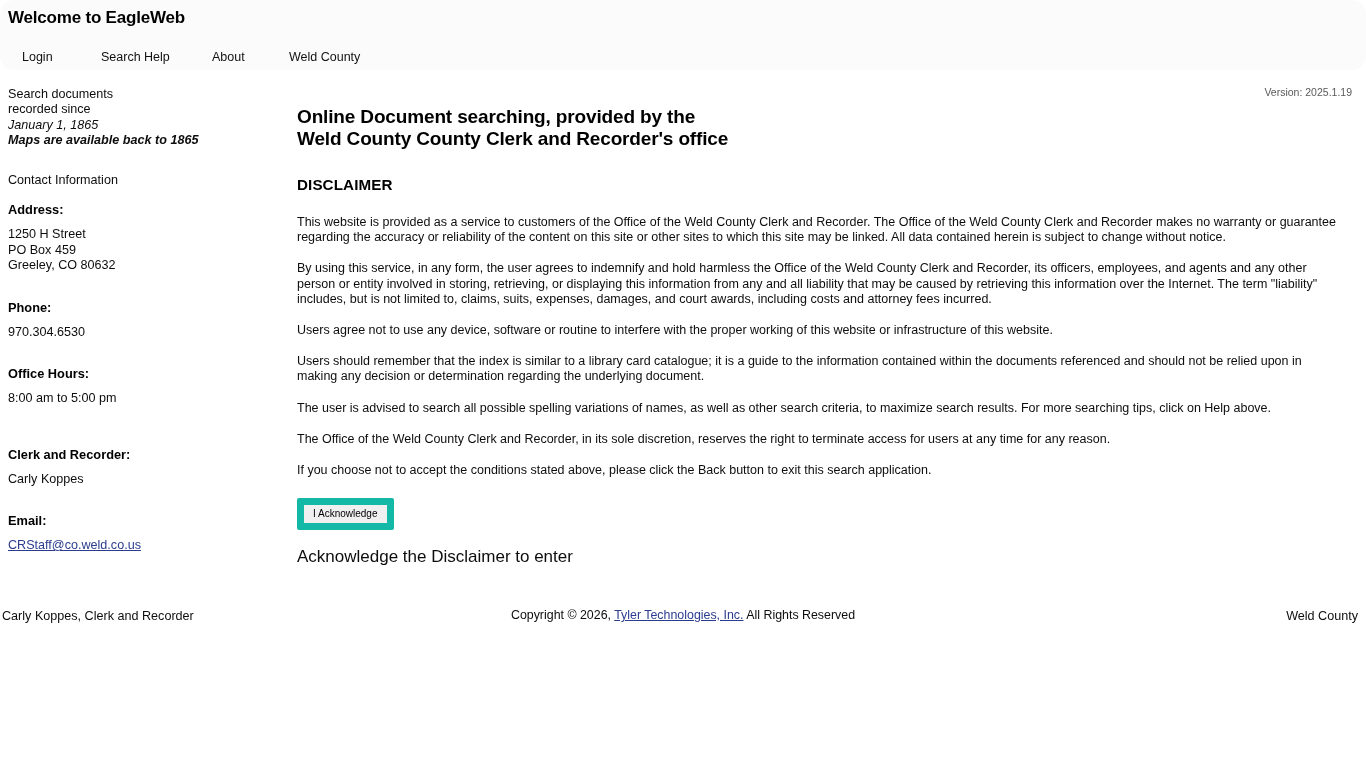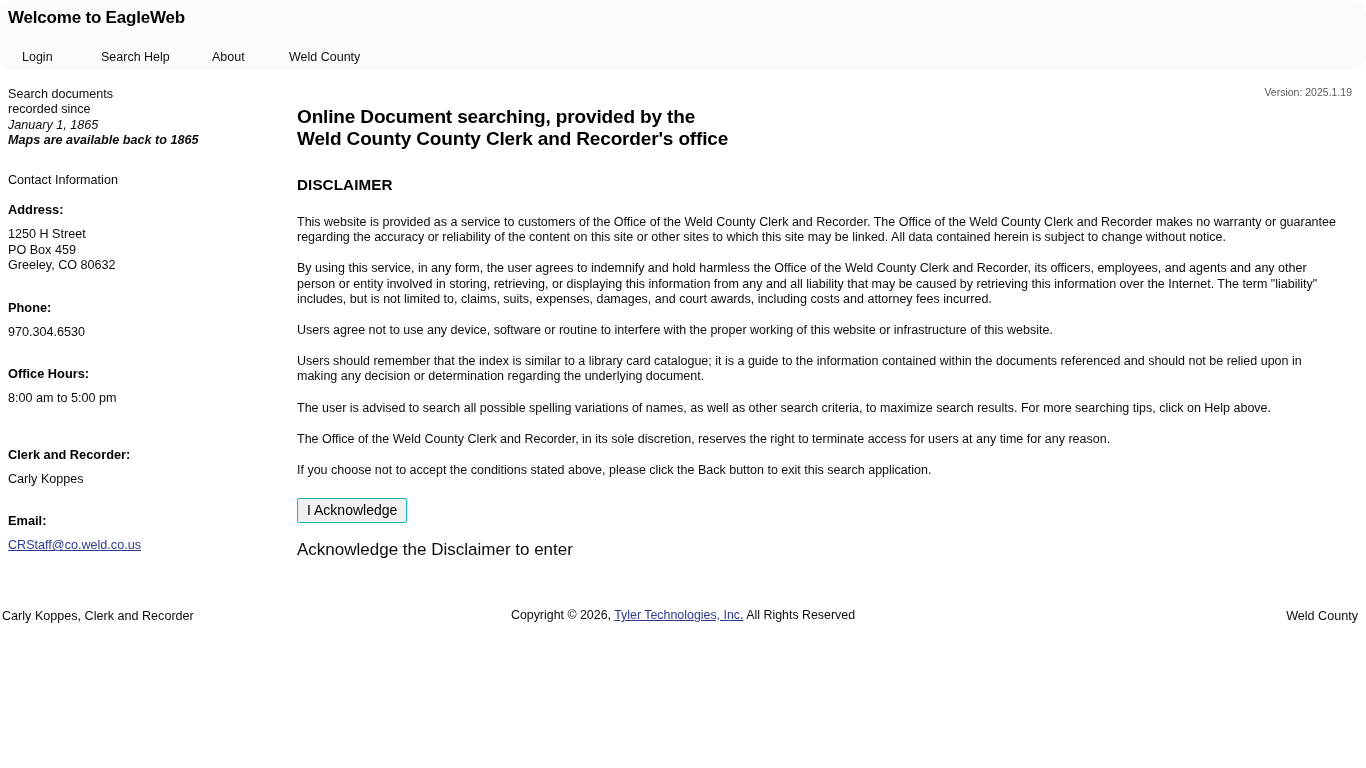--- a/index.html
+++ b/index.html
@@ -141,24 +141,24 @@
     line-height: 15.2px;
     margin: 16px 0 0 0;
     color: #0d0d0d;
     text-align: left;
   }
   .para.first { margin-top: 22px; }
 
   .ack-btn {
     margin-top: 20px;
     font-family: "Liberation Sans", sans-serif;
-    font-size: 14px;
+    font-size: 10px;
     padding: 3px 9px 4px 9px;
     background: #f0f0f0;
-    border: 1px solid #14b8a6;
+    border: 7px solid #14b8a6;
     border-radius: 2px;
     color: #000;
     cursor: pointer;
     line-height: normal;
   }
   .ack-note {
     font-size: 17px;
     margin-top: 17px;
     color: #0d0d0d;
   }

